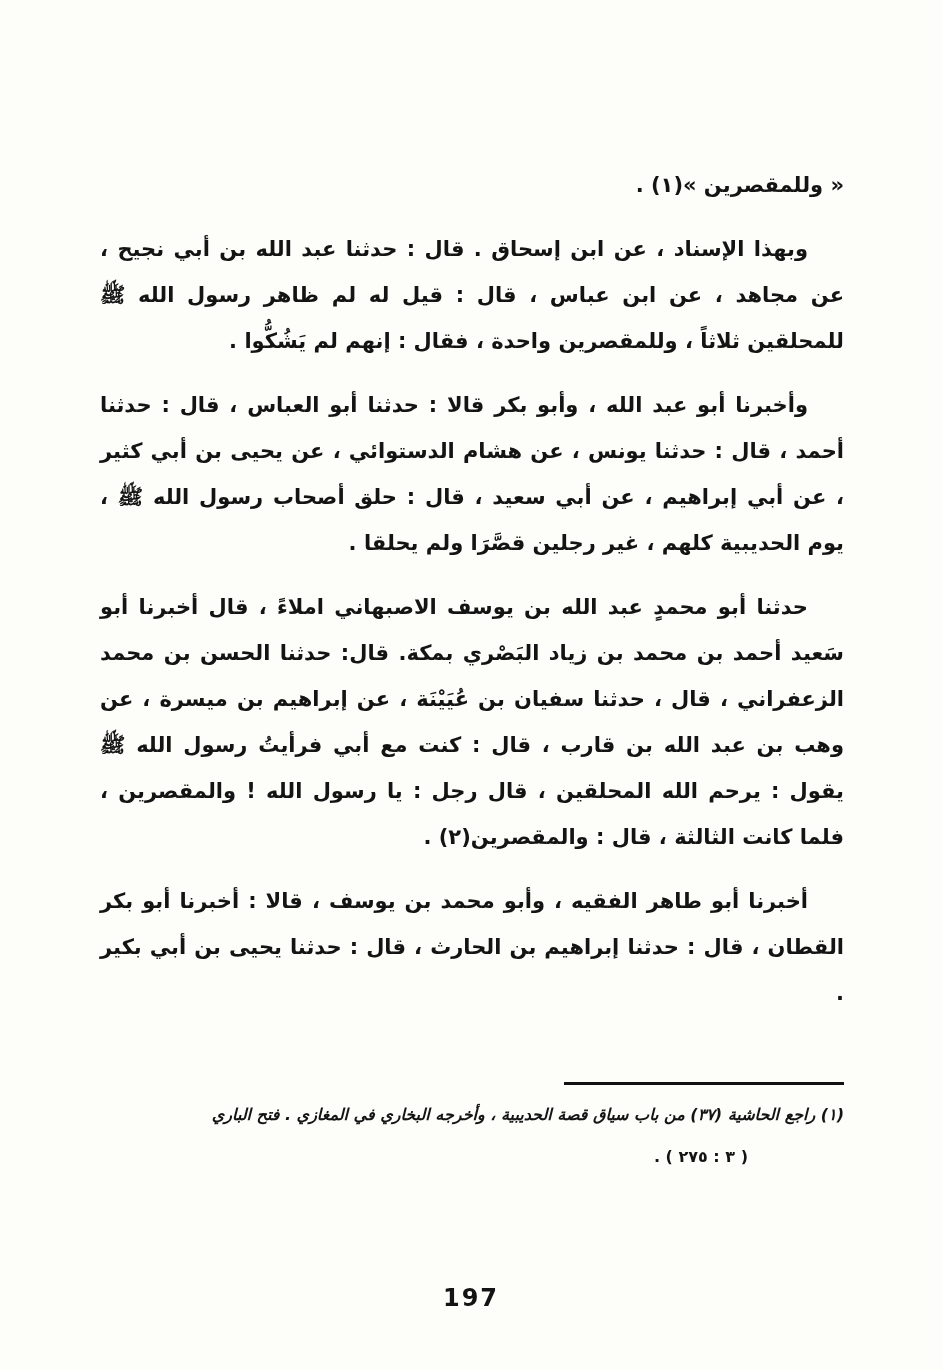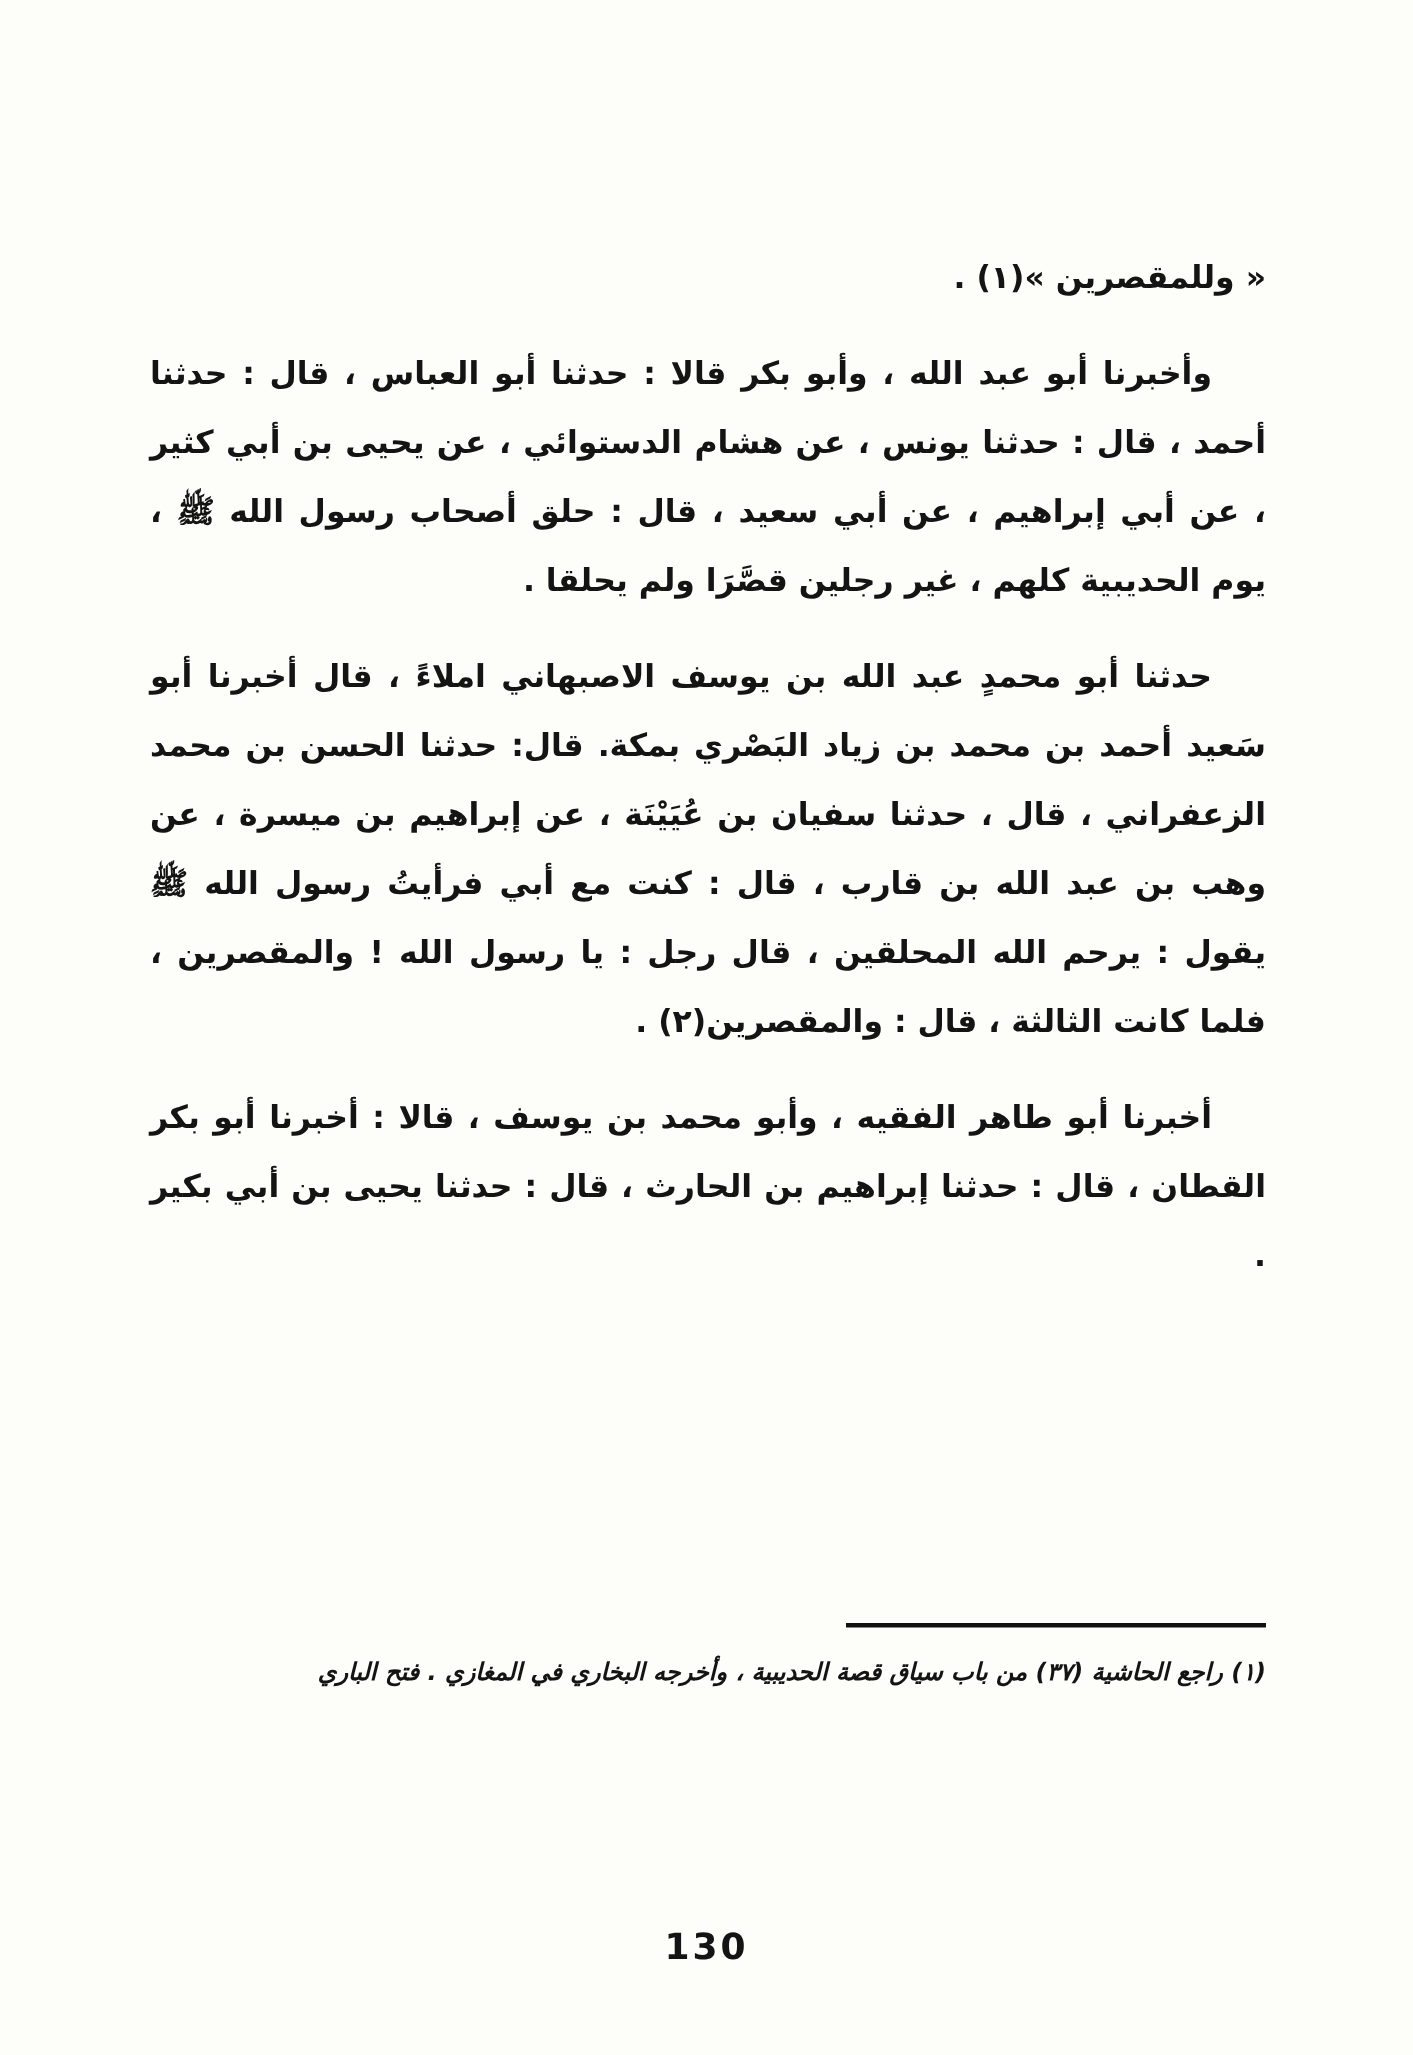--- a/index.html
+++ b/index.html
@@ -75,35 +75,37 @@
   }
 </style>
 </head>
 <body>
 
 <div class="page">
 
   <div class="text-block">
     <p class="opening">« وللمقصرين »(١) .</p>
 
+    <p class="para">وبهذا الإسناد ، عن ابن إسحاق . قال : حدثنا عبد الله بن أبي نجيح ، عن مجاهد ، عن ابن عباس ، قال : قيل له لم ظاهر رسول الله ﷺ للمحلقين ثلاثاً ، وللمقصرين واحدة ، فقال : إنهم لم يَشُكُّوا .</p>
 
     <p class="para">وأخبرنا أبو عبد الله ، وأبو بكر قالا : حدثنا أبو العباس ، قال : حدثنا أحمد ، قال : حدثنا يونس ، عن هشام الدستوائي ، عن يحيى بن أبي كثير ، عن أبي إبراهيم ، عن أبي سعيد ، قال : حلق أصحاب رسول الله ﷺ ، يوم الحديبية كلهم ، غير رجلين قصَّرَا ولم يحلقا .</p>
 
 
     <p class="para">حدثنا أبو محمدٍ عبد الله بن يوسف الاصبهاني املاءً ، قال أخبرنا أبو سَعيد أحمد بن محمد بن زياد البَصْري بمكة. قال: حدثنا الحسن بن محمد الزعفراني ، قال ، حدثنا سفيان بن عُيَيْنَة ، عن إبراهيم بن ميسرة ، عن وهب بن عبد الله بن قارب ، قال : كنت مع أبي فرأيتُ رسول الله ﷺ يقول : يرحم الله المحلقين ، قال رجل : يا رسول الله ! والمقصرين ، فلما كانت الثالثة ، قال : والمقصرين(٢) .</p>
 
     <p class="para">أخبرنا أبو طاهر الفقيه ، وأبو محمد بن يوسف ، قالا : أخبرنا أبو بكر القطان ، قال : حدثنا إبراهيم بن الحارث ، قال : حدثنا يحيى بن أبي بكير .</p>
   </div>
 
   <div class="footnote-area">
     <div class="footnote-rule"></div>
 
     <div class="footnote">
       <p class="fn-line">(١) راجع الحاشية (٣٧) من باب سياق قصة الحديبية ، وأخرجه البخاري في المغازي . فتح الباري</p>
     </div>
 
     <div class="footnote">
+      <p class="fn-ref">( ٣ : ٢٧٥ ) .</p>
     </div>
   </div>
 
-  <div class="page-number">130</div>
+  <div class="page-number">197</div>
 
 </div>
 
 </body></html>

